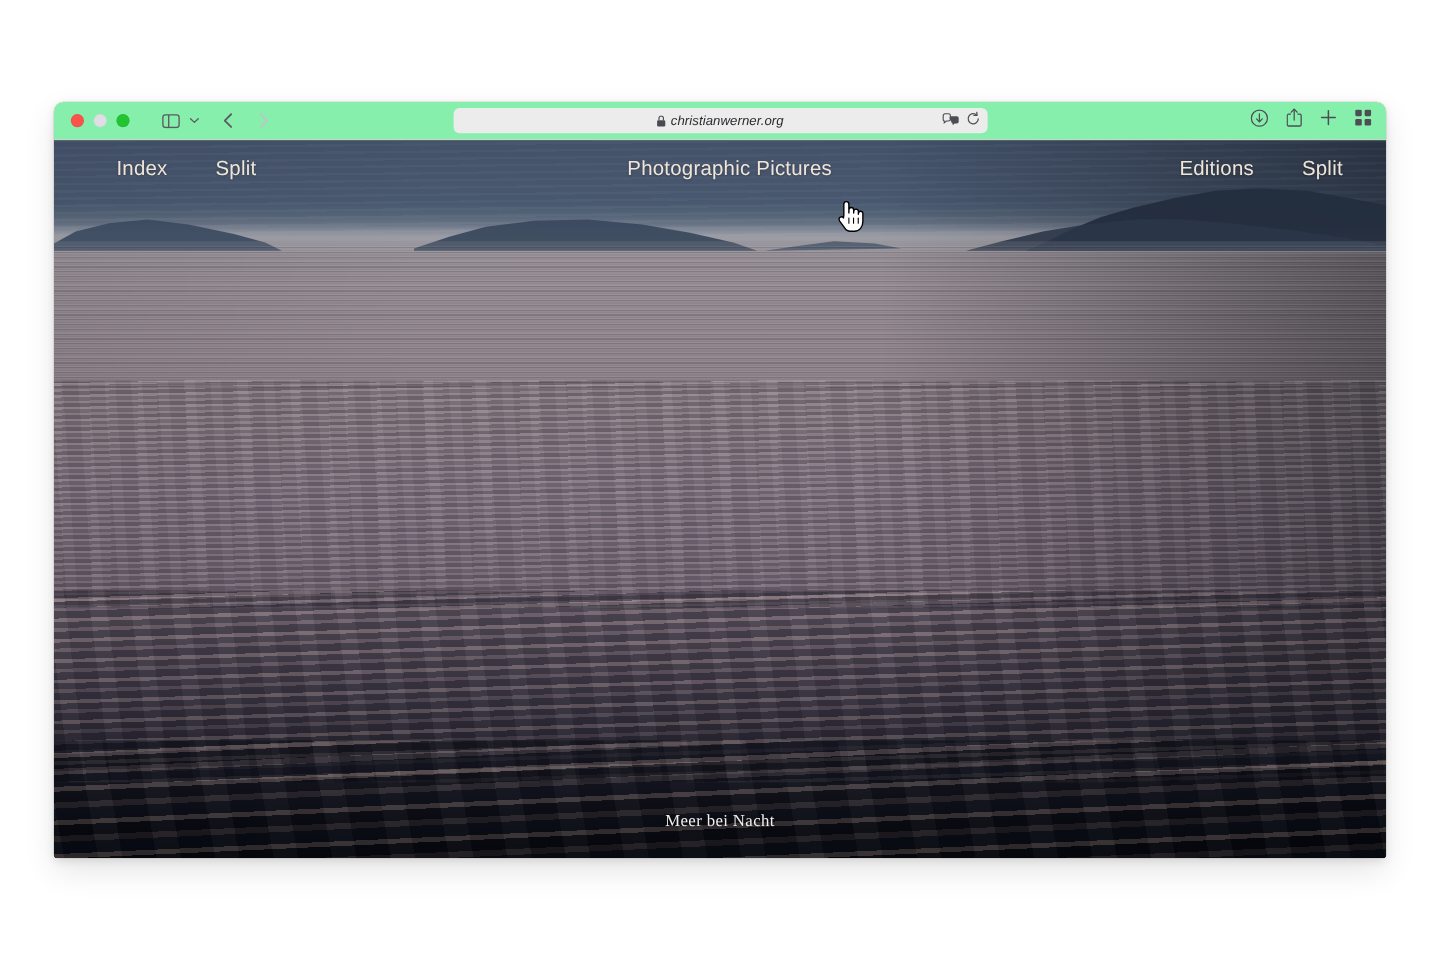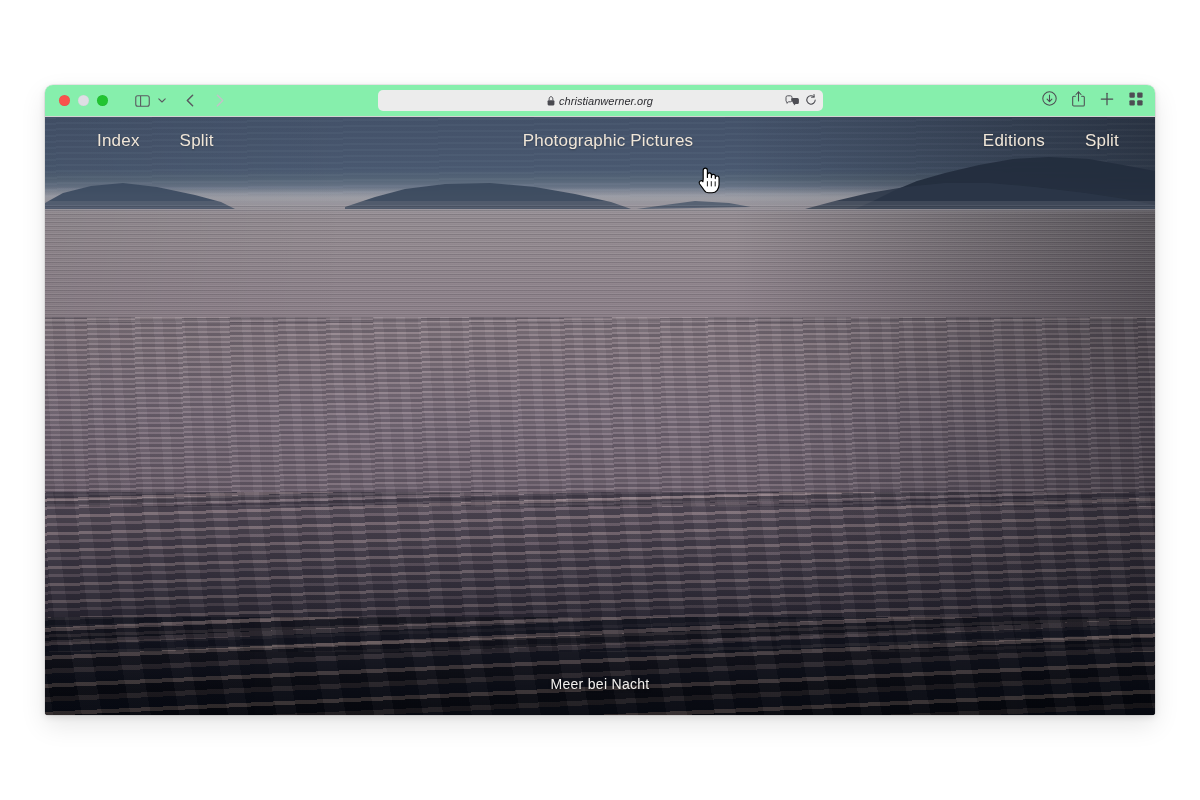--- a/index.html
+++ b/index.html
@@ -338,21 +338,21 @@
     text-shadow: 0 1px 2px rgba(0,0,0,0.28);
   }
 
   
   #caption {
     position: absolute;
     left: 0; right: 0;
     bottom: 22px;
     text-align: center;
     z-index: 6;
-    font-family: Liberation Sans, sans-serif;
+    font-family: Liberation Serif, serif;
     color: #f2f0ee;
     font-size: 14px;
     line-height: 17px;
     letter-spacing: 0.3px;
     text-shadow: 0 1px 3px rgba(0,0,0,0.55);
   }
   #caption .line { display: block; }
 
   
   #cursor {

